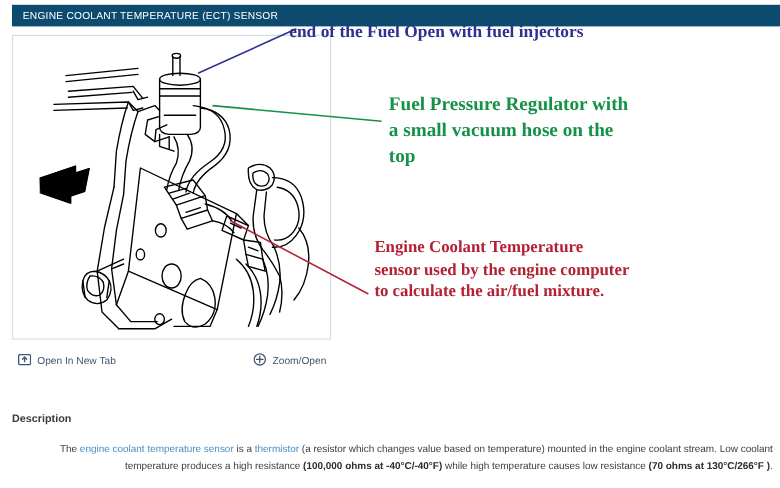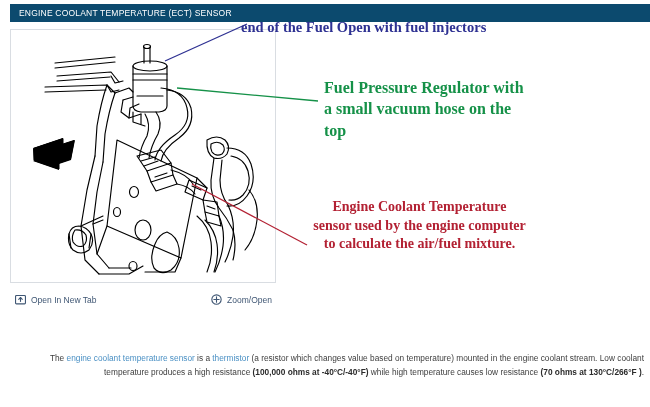--- a/index.html
+++ b/index.html
@@ -99,21 +99,20 @@
     width: 210px;
     font-size: 16px;
     color: #159148;
   }
   #annot-ect-sensor {
     left: 312px;
     top: 198px;
     width: 215px;
     font-size: 14px;
     color: #b32133;
-    text-align: center;
   }
 
   
   #description-section {
     position: absolute;
     left: 10px;
     top: 344px;
     width: 634px;
   }
   #description-heading {
@@ -269,14 +268,15 @@
   <line x1="247" y1="24" x2="165" y2="61" stroke="#2e3192" stroke-width="1.3"></line>
   <line x1="318" y1="101" x2="177" y2="88" stroke="#159148" stroke-width="1.3"></line>
   <line x1="307" y1="245" x2="192" y2="184" stroke="#b32133" stroke-width="1.3"></line>
 </svg>
 
 <div class="annot" id="annot-fuel-rail">end of the Fuel Open with fuel injectors</div>
 <div class="annot" id="annot-fuel-regulator">Fuel Pressure Regulator with a small vacuum hose on the top</div>
 <div class="annot" id="annot-ect-sensor">Engine Coolant Temperature sensor used by the engine computer to calculate the air/fuel mixture.</div>
 
 <div id="description-section">
+  <div id="description-heading">Description</div>
   <p id="description-body"><span>The </span><span class="lnk">engine coolant temperature sensor</span><span> is a </span><span class="lnk">thermistor</span><span> (a resistor which changes value based on temperature) mounted in the engine coolant stream. Low coolant temperature produces a high resistance </span><span class="bold">(100,000 ohms at -40°C/-40°F)</span><span> while high temperature causes low resistance </span><span class="bold">(70 ohms at 130°C/266°F )</span><span>.</span></p>
 </div>
 
 </body></html>

